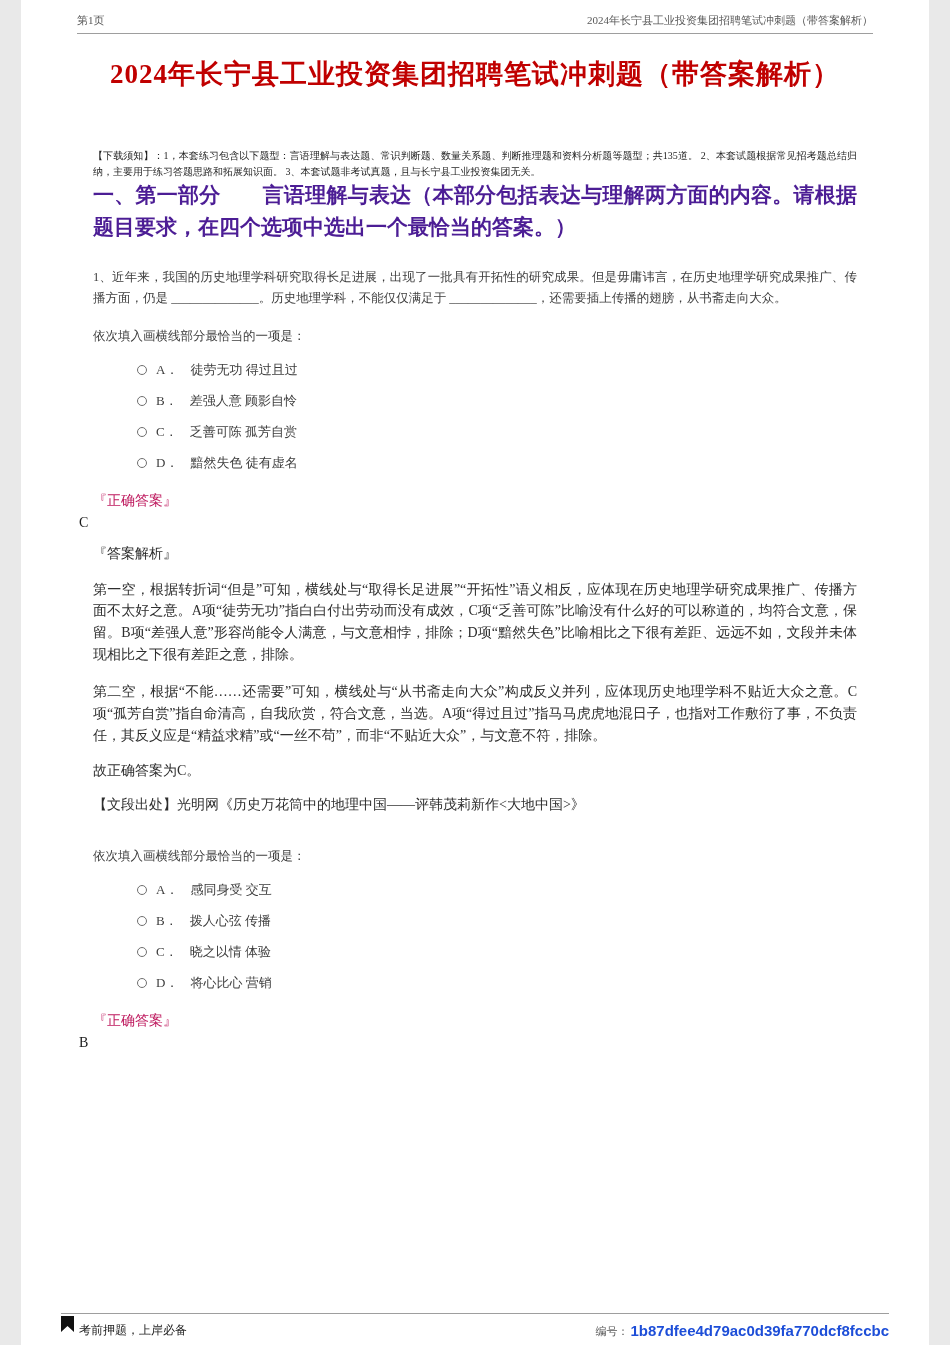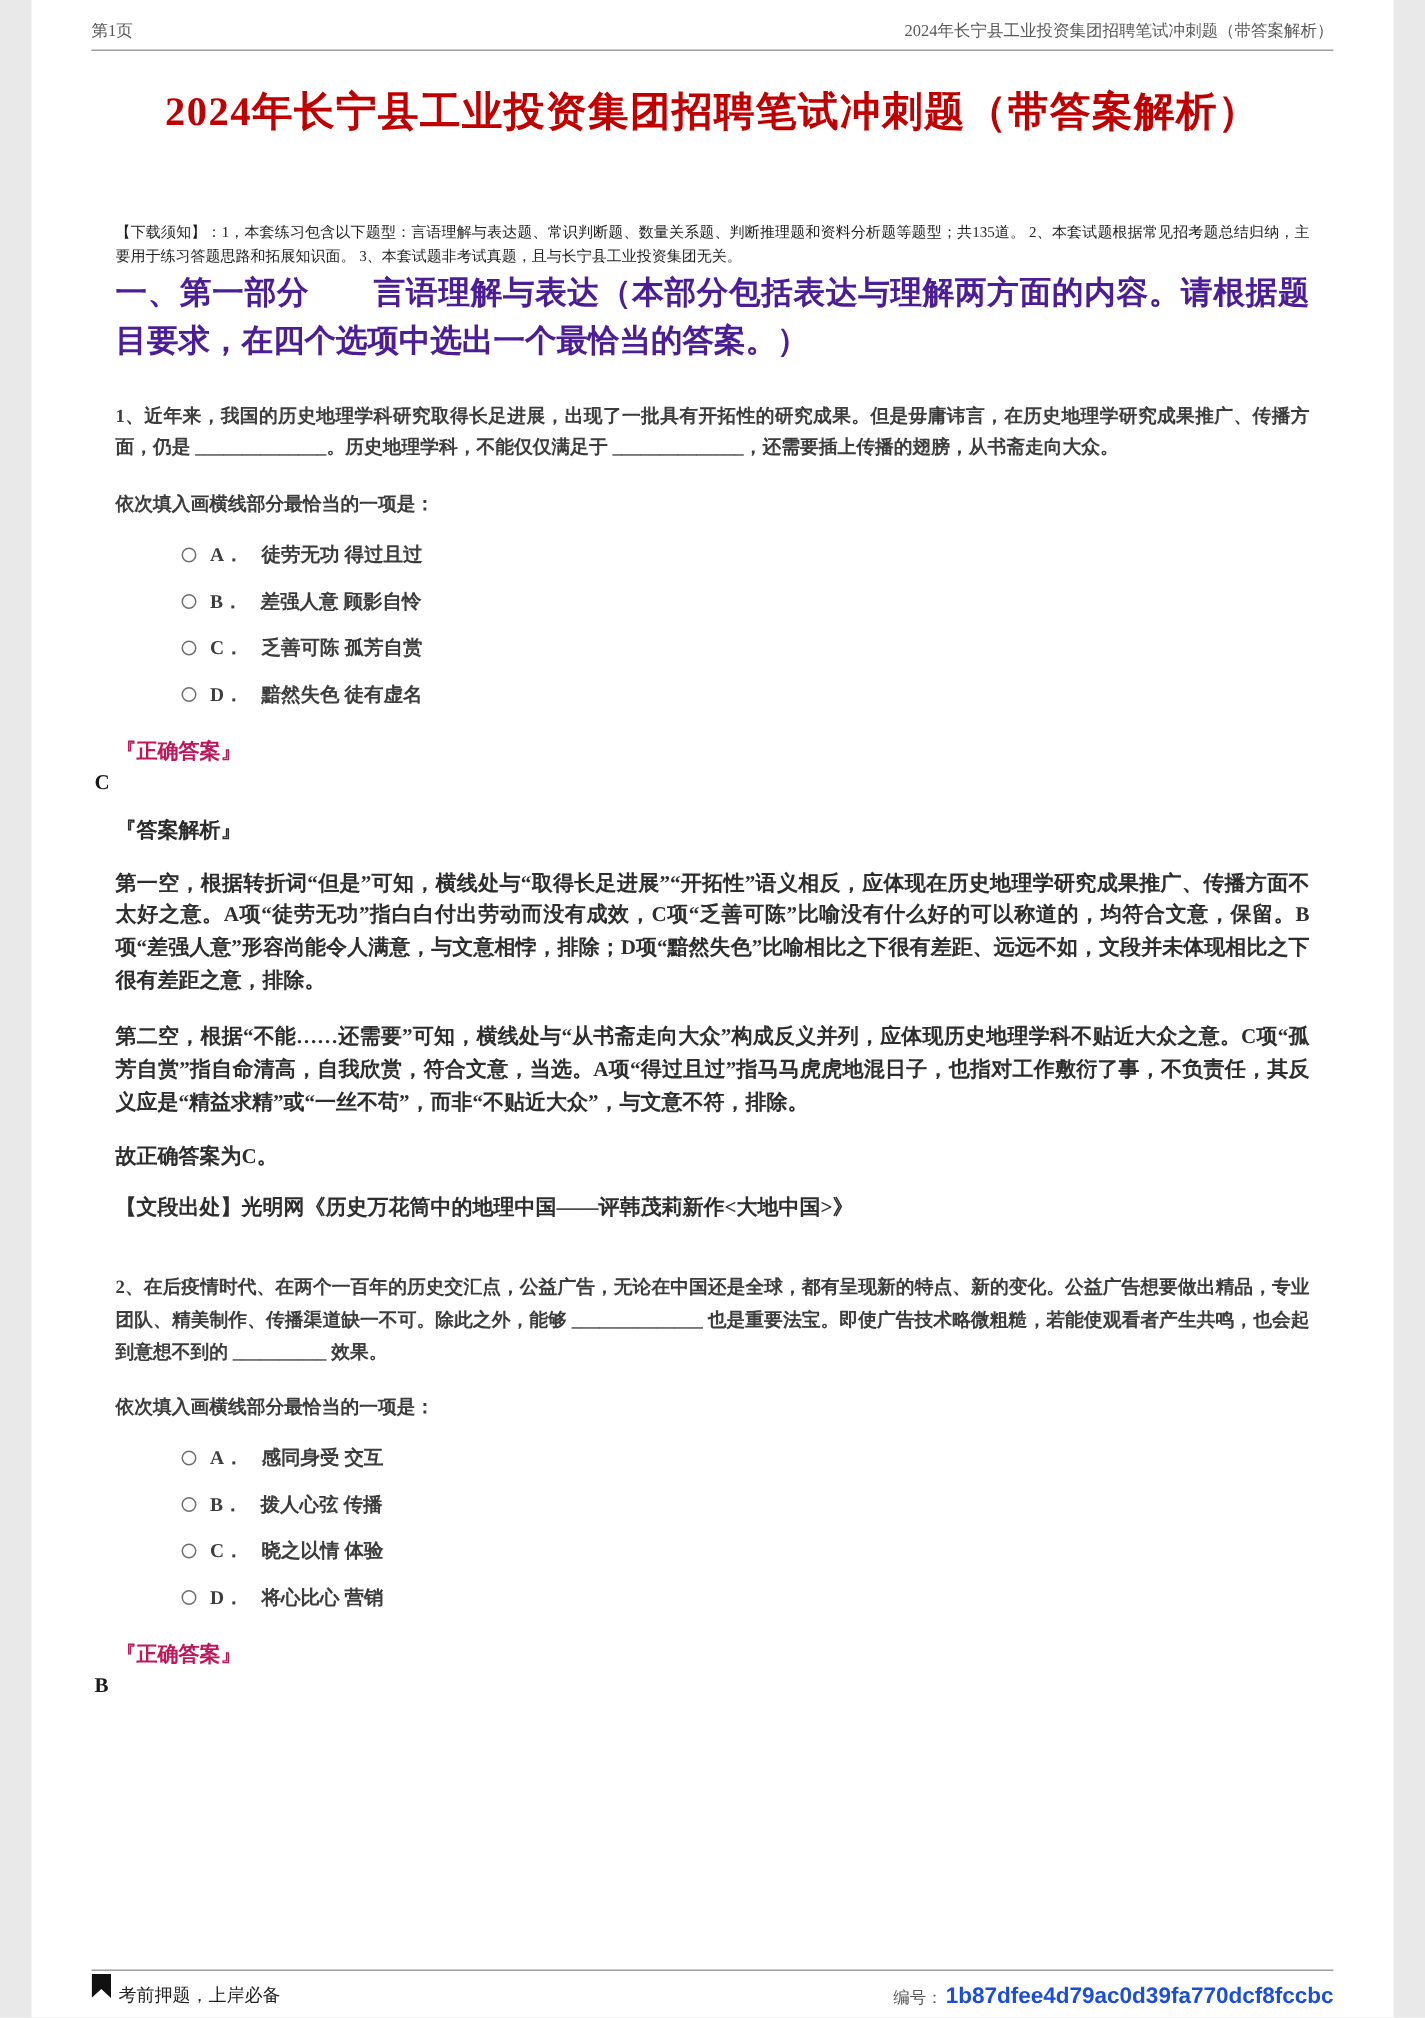--- a/index.html
+++ b/index.html
@@ -1,20 +1,20 @@
 <!DOCTYPE html>
 <html><head>
 <meta charset="utf-8">
 <style>
   * { margin:0; padding:0; box-sizing:border-box; }
   html,body { background:#e9e9e9; }
   body { font-family:"Liberation Serif","DejaVu Serif",serif; }
   .page {
     width:908px; height:1345px; margin:0 auto; background:#ffffff;
-    position:relative; padding:0 40px; color:#333; overflow:hidden;
+    position:relative; padding:0 56px; color:#333; overflow:hidden;
   }
   
   .header {
     display:flex; justify-content:space-between; align-items:flex-end;
     padding-top:13px; padding-bottom:5px; border-bottom:1px solid #9e9e9e;
     font-size:11px; color:#595959;
   }
   
   .doc-title {
     margin-top:22px; text-align:center; color:#c00000;
@@ -23,21 +23,21 @@
   .content { padding:0 16px; }
   .notice {
     margin-top:56px; font-size:10px; line-height:1.6; color:#1f1f1f;
     text-align:justify;
   }
   .section-heading {
     color:#4c1d95; font-size:21px; line-height:1.5;
     text-align:justify;
   }
   
-  .question { margin-top:24px;font-weight:bold; }
+  .question { margin-top:24px; }
   .stem {
     font-size:12.5px; line-height:1.7; color:#3d3d3d; text-align:justify;
   }
   .prompt { margin-top:18px; font-size:12.5px; color:#3d3d3d; }
   .options { margin-top:16px; }
   .option-row {
     display:flex; align-items:center; margin:0 0 13px 44px;
     font-size:13px; color:#3d3d3d;
   }
   .radio {
@@ -120,21 +120,20 @@
       <p class="answer-label">『正确答案』</p>
       <p class="answer-value">C</p>
       <p class="analysis-label">『答案解析』</p>
       <p class="analysis-para">第一空，根据转折词“但是”可知，横线处与“取得长足进展”“开拓性”语义相反，应体现在历史地理学研究成果推广、传播方面不太好之意。A项“徒劳无功”指白白付出劳动而没有成效，C项“乏善可陈”比喻没有什么好的可以称道的，均符合文意，保留。B项“差强人意”形容尚能令人满意，与文意相悖，排除；D项“黯然失色”比喻相比之下很有差距、远远不如，文段并未体现相比之下很有差距之意，排除。</p>
       <p class="analysis-para">第二空，根据“不能……还需要”可知，横线处与“从书斋走向大众”构成反义并列，应体现历史地理学科不贴近大众之意。C项“孤芳自赏”指自命清高，自我欣赏，符合文意，当选。A项“得过且过”指马马虎虎地混日子，也指对工作敷衍了事，不负责任，其反义应是“精益求精”或“一丝不苟”，而非“不贴近大众”，与文意不符，排除。</p>
       <p class="conclusion">故正确答案为C。</p>
       <p class="source">【文段出处】光明网《历史万花筒中的地理中国——评韩茂莉新作&lt;大地中国&gt;》</p>
     </div>
 
     <div class="question">
-      <p class="stem">2、在后疫情时代、在两个一百年的历史交汇点，公益广告，无论在中国还是全球，都有呈现新的特点、新的变化。公益广告想要做出精品，专业团队、精美制作、传播渠道缺一不可。除此之外，能够 ______________ 也是重要法宝。即使广告技术略微粗糙，若能使观看者产生共鸣，也会起到意想不到的 __________ 效果。</p>
       <p class="prompt">依次填入画横线部分最恰当的一项是：</p>
 
       <div class="options">
         <div class="option-row">
           <span class="radio"></span>
           <span class="opt-letter">A．</span>
           <span>感同身受 交互</span>
         </div>
         <div class="option-row">
           <span class="radio"></span>

